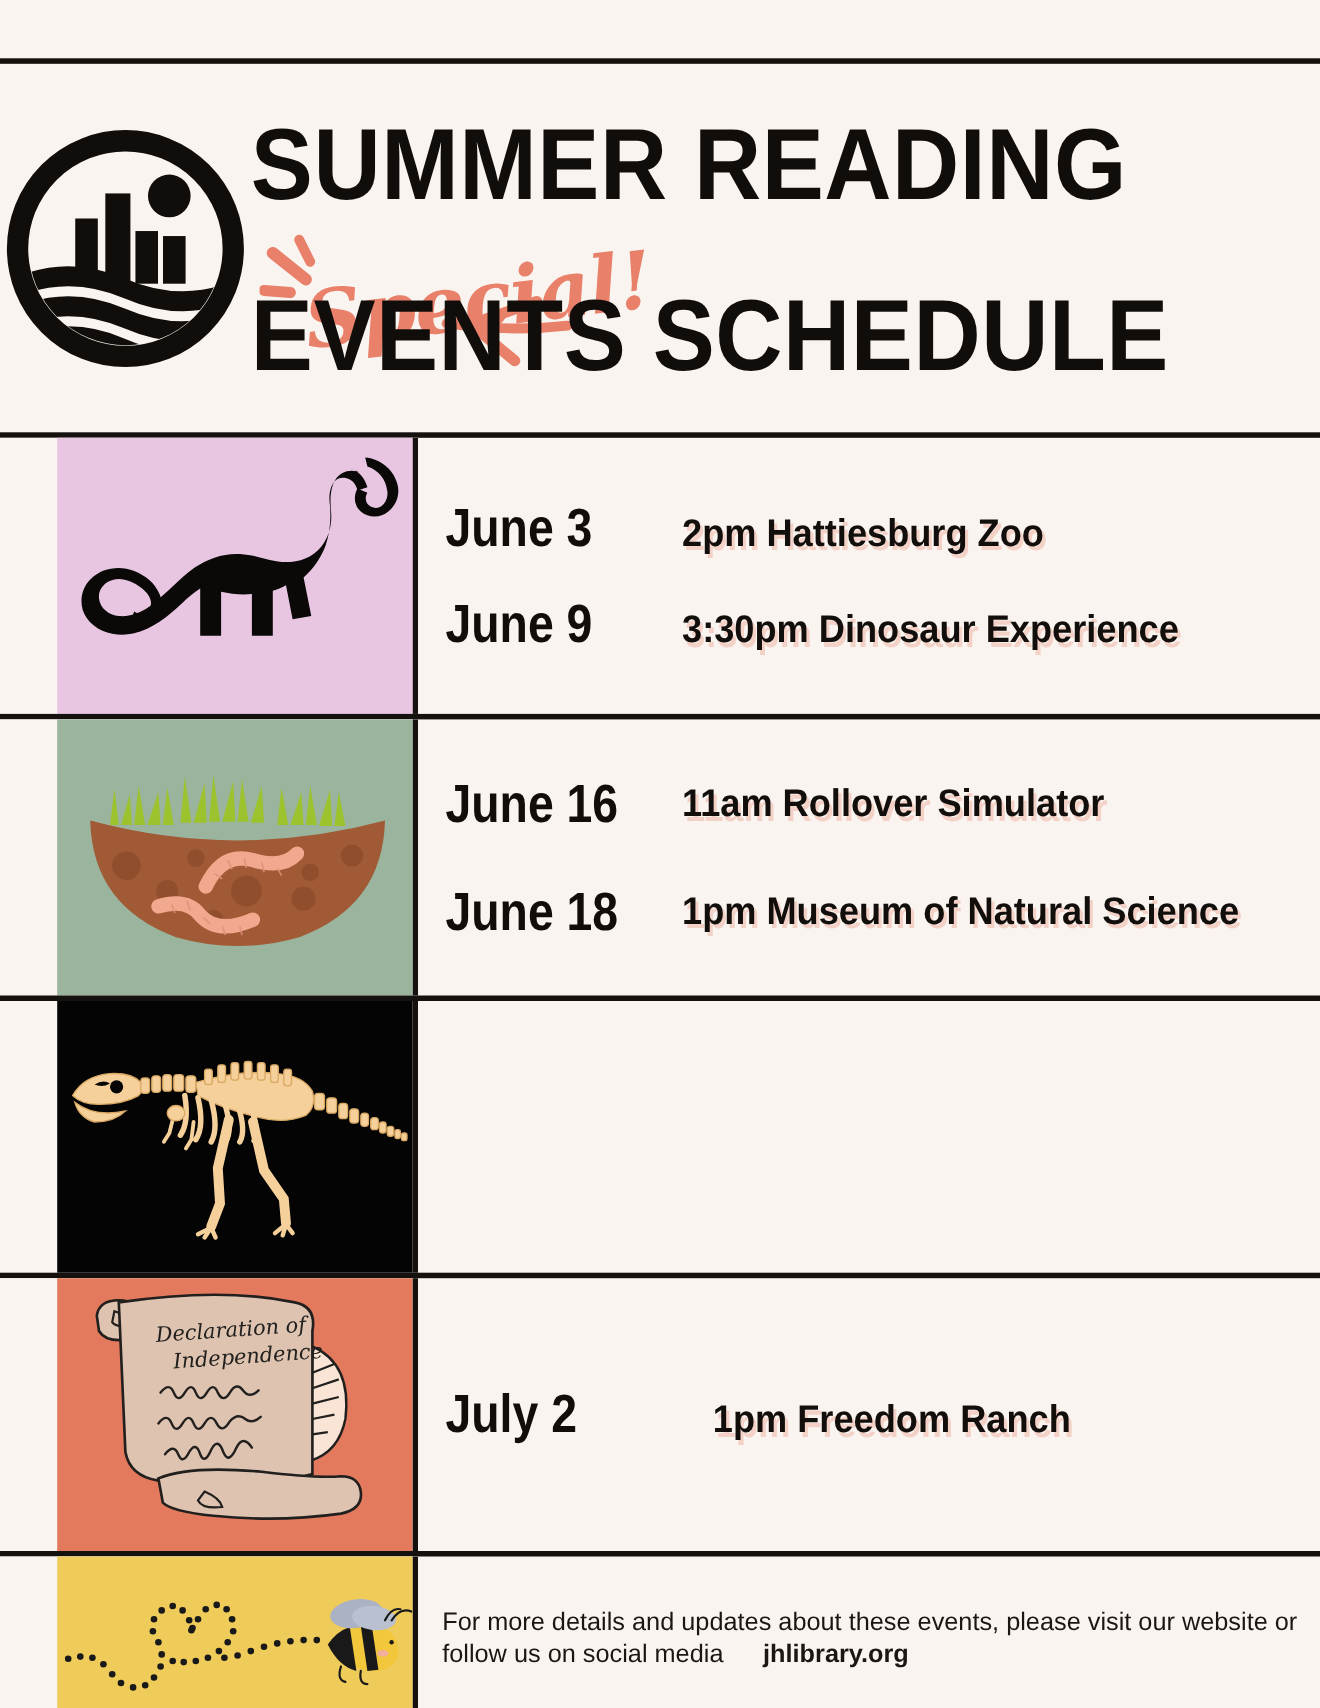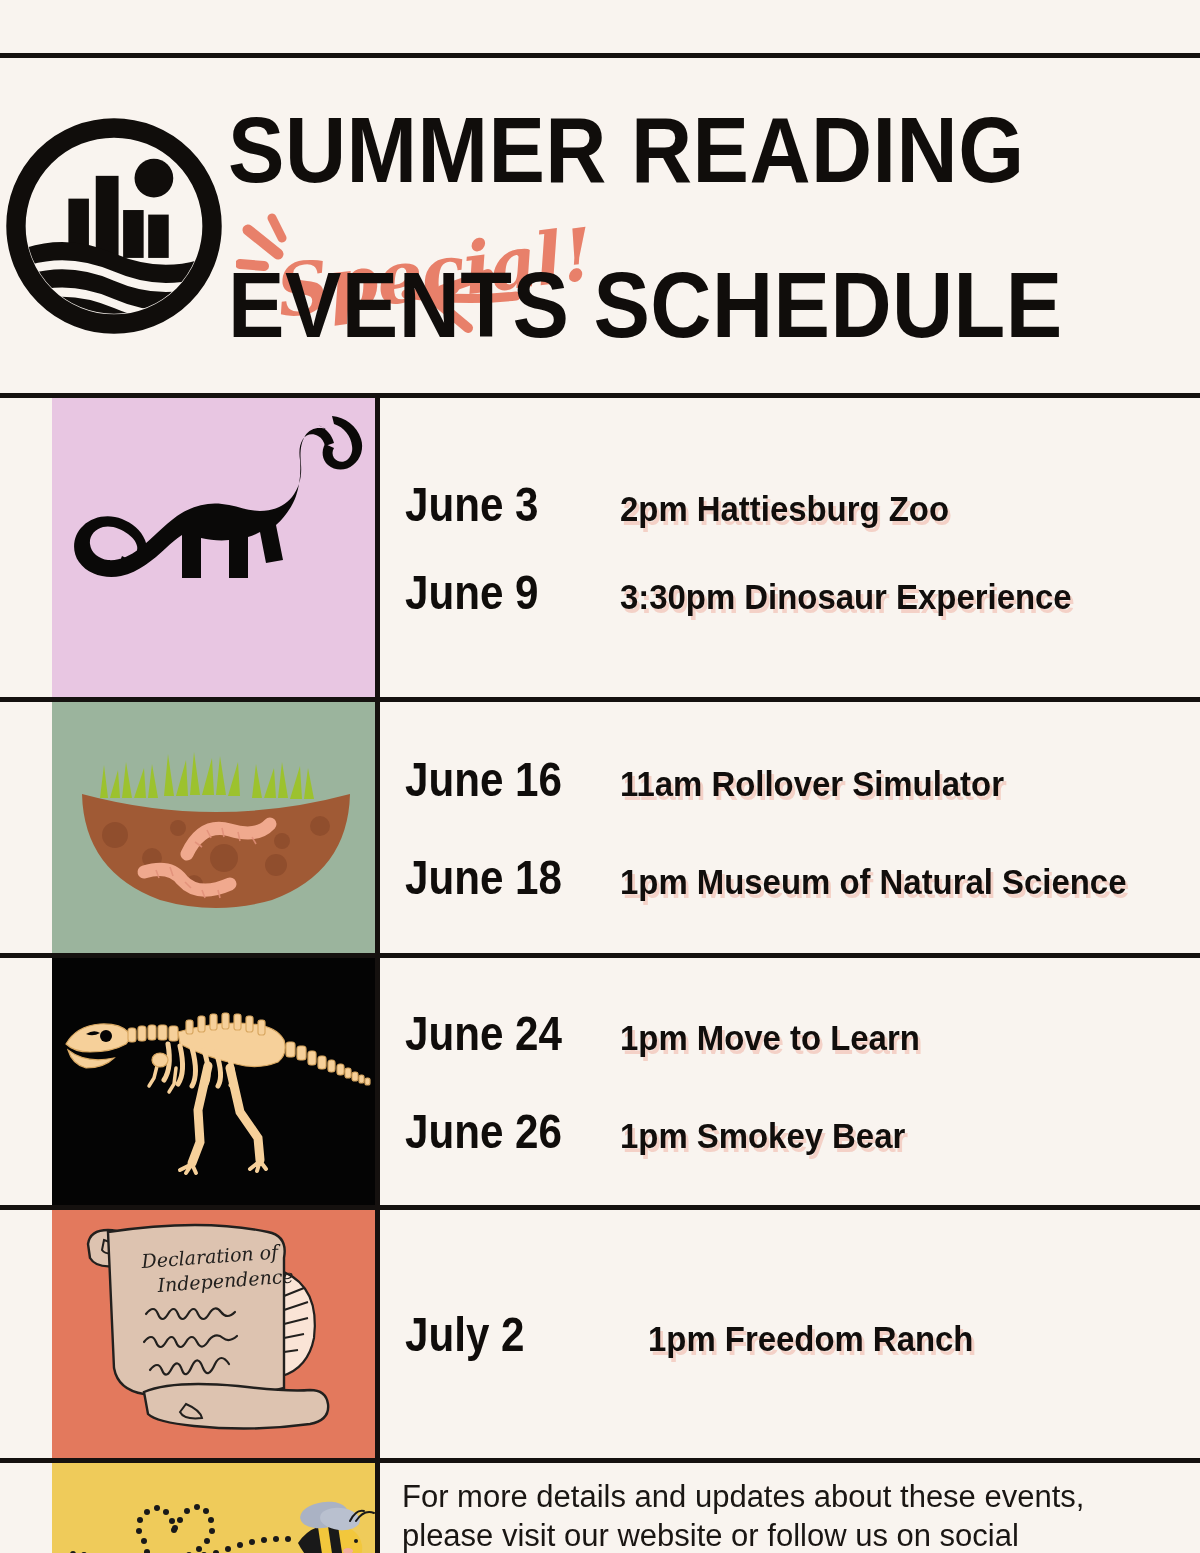--- a/index.html
+++ b/index.html
@@ -142,36 +142,36 @@
     font-family: "Liberation Sans Narrow", "Liberation Sans", sans-serif;
     font-weight: 700;
     font-size: 35px;
     color: #110e0c;
     transform: scaleX(0.94);
     transform-origin: left center;
     white-space: nowrap;
     text-shadow: 3px 4px 0 rgba(232,128,106,0.30);
   }
 
-  .r1 { height: 304px; }
+  .r1 { height: 256px; }
   .r2 { height: 256px; }
   .r3 { height: 252px; }
   .r4 { height: 253px; }
   .r5 { height: 152px; }
 
   .r1 .ev { margin: 16px 0; }
-  .r2 .ev { margin: 21px 0; }
+  .r2 .ev { margin: 21px 0; align-items: center; }
   .r3 .ev { margin: 21px 0; }
   .r4 .ev { margin: 24px 0; gap: 28px; }
 
   
   .footer-txt {
     font-family: "Liberation Sans", sans-serif;
     font-weight: 400;
-    font-size: 31px;
+    font-size: 23px;
     line-height: 1.25;
     color: #1a1613;
     padding-right: 20px;
   }
   .footer-site {
     font-weight: 700;
     margin-left: 36px;
   }
 
   .r5 .txt-col { padding-left: 22px; justify-content: center; }
@@ -354,30 +354,20 @@
                 <path d="M208 203 l-10 8 M208 203 l-3 10 M208 203 l6 8"></path>
               </g>
 
               <g fill="none" stroke="#f6d09a" stroke-width="3.5" stroke-linecap="round">
                 <path d="M106 104 l-4 16 l-5 8"></path>
                 <path d="M124 110 l-2 16 l-5 8"></path>
               </g>
               <ellipse cx="108" cy="102" rx="8" ry="7"></ellipse>
             </g>
           </svg>
-        </div>
-      </div>
-      <div class="txt-col">
-        <div class="ev">
-          <div class="ev-date">June 24</div>
-          <div class="ev-desc">1pm Move to Learn</div>
-        </div>
-        <div class="ev">
-          <div class="ev-date">June 26</div>
-          <div class="ev-desc">1pm Smokey Bear</div>
         </div>
       </div>
     </div>
 
     <div class="row r4">
       <div class="img-col">
         <div class="art" style="background:#e3795d;">
           <svg width="328" height="248" viewBox="0 0 328 248">
 
             <g>

